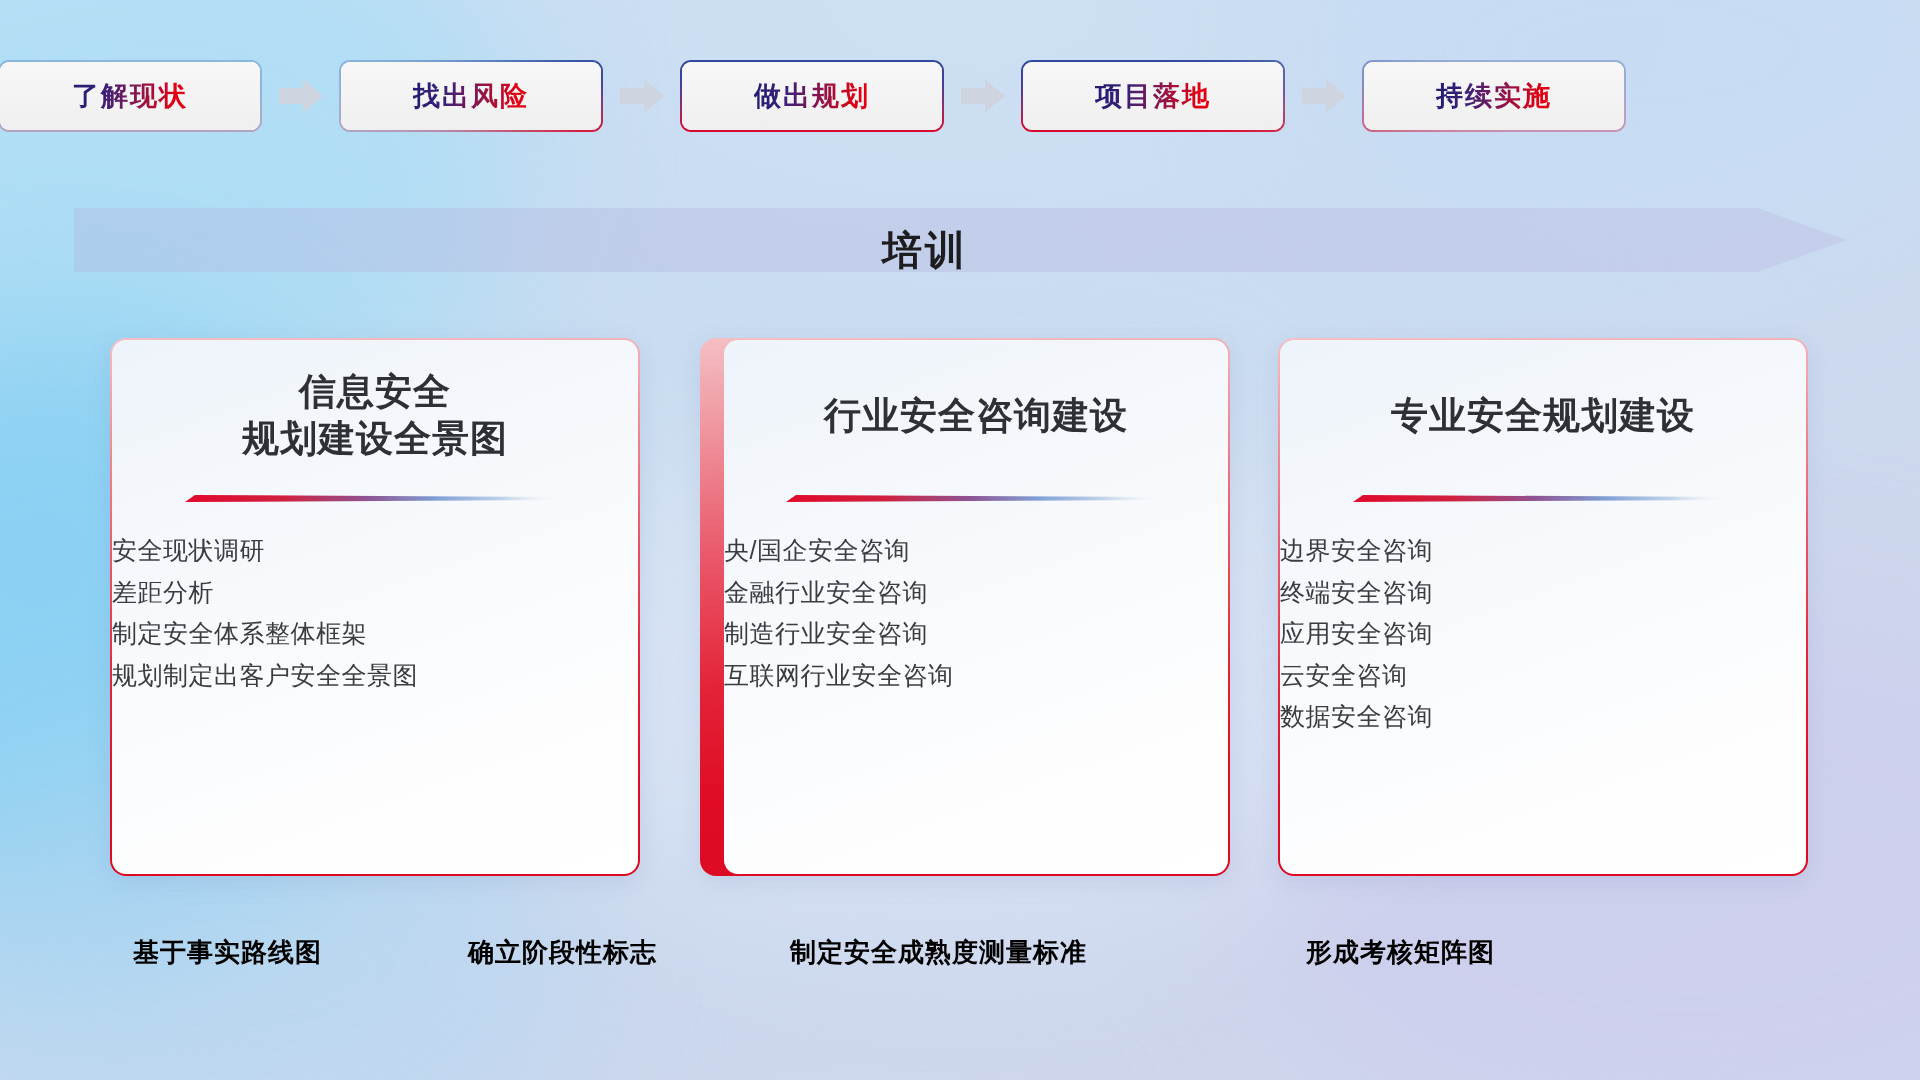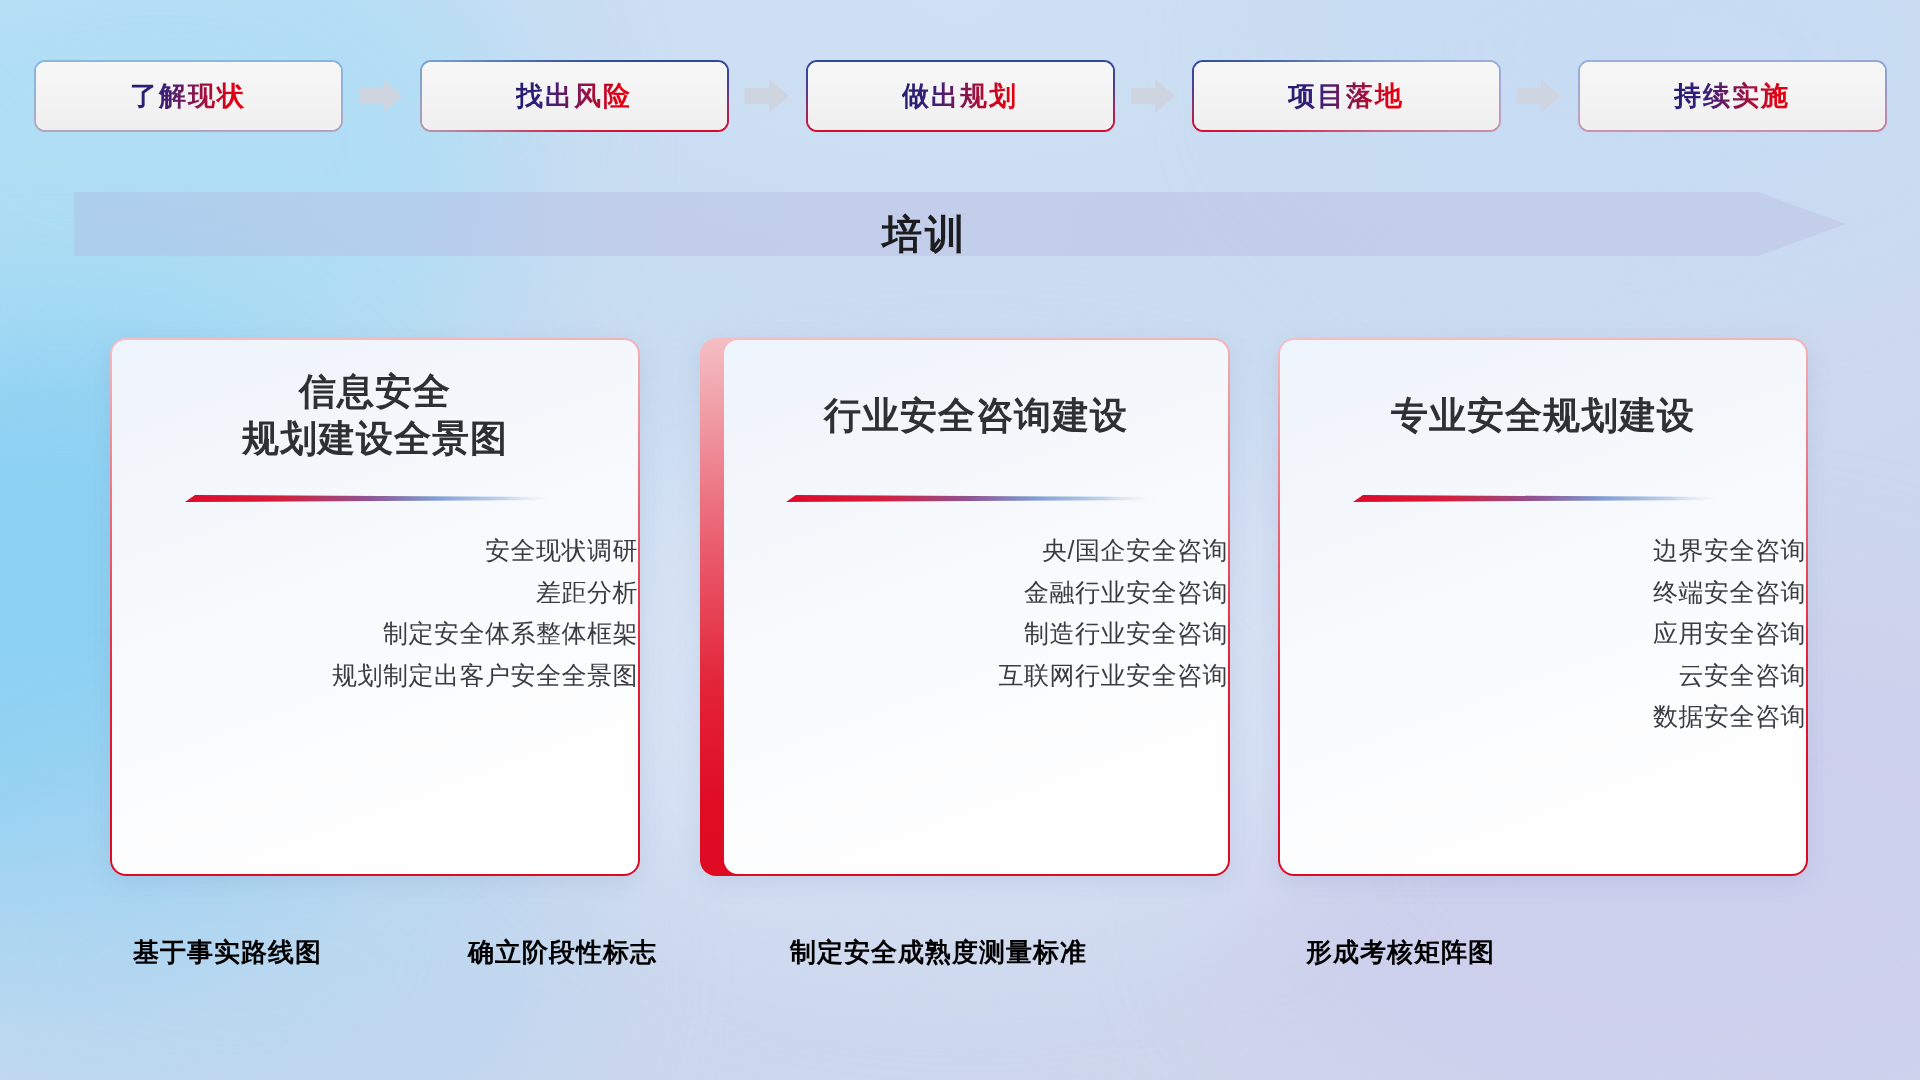--- a/index.html
+++ b/index.html
@@ -18,21 +18,21 @@
   .bg-blob { position:absolute; border-radius:50%; filter:blur(70px); pointer-events:none; }
   .blob-left-top   { left:-200px; top:-120px;  width:720px;  height:520px; background:rgba(170,221,246,0.75); }
   .blob-left-mid   { left:-260px; top:330px;   width:640px;  height:620px; background:rgba(136,207,243,0.80); }
   .blob-bot-left   { left:-120px; top:760px;   width:700px;  height:420px; background:rgba(178,214,240,0.55); }
   .blob-right-bot  { right:-220px; top:600px;  width:900px;  height:560px; background:rgba(205,205,236,0.65); }
   .blob-center     { left:520px;  top:420px;   width:900px;  height:520px; background:rgba(222,232,247,0.55); }
   .blob-top-right  { right:-80px; top:-160px;  width:700px;  height:420px; background:rgba(198,220,243,0.70); }
 
   
   .steps {
-    position:absolute; left:0; top:62px; width:1920px;
+    position:absolute; left:0; top:62px; width:1624px;
     display:flex; align-items:center; justify-content:center; gap:12px;
   }
   .step-box {
     position:relative;
     width:305px; height:68px;
     display:flex; align-items:center; justify-content:center;
     border-radius:9px;
     background:linear-gradient(180deg,#f7f7f8 0%,#f3f3f4 55%,#f0f0f1 100%);
     box-shadow:0 1px 2px rgba(60,80,120,0.08);
   }
@@ -53,21 +53,21 @@
     white-space:nowrap;
   }
   .step-arrow {
     width:57px; height:68px; flex:0 0 57px;
     display:flex; align-items:center; justify-content:center;
   }
   .step-arrow svg { display:block; }
 
   
   .banner {
-    position:absolute; left:74px; top:192px; width:1772px; height:64px;
+    position:absolute; left:74px; top:208px; width:1772px; height:64px;
   }
   .banner-shape {
     position:absolute; inset:0;
     background:linear-gradient(100deg, rgba(176,186,226,0.42) 0%, rgba(183,189,226,0.46) 30%, rgba(188,190,226,0.50) 60%, rgba(190,192,228,0.46) 100%);
     clip-path:polygon(0 0, calc(100% - 88px) 0, 100% 50%, calc(100% - 88px) 100%, 0 100%);
   }
   .banner-title {
     position:absolute; left:0; right:70px; top:0; height:84px;
     display:flex; align-items:center; justify-content:center;
     font-size:40px; font-weight:700; color:#1d1d1f; letter-spacing:3px;
@@ -102,21 +102,21 @@
   }
   .card-1 .card-title { margin-top:28px; }
   .card-2 .card-title, .card-3 .card-title { margin-top:52px; }
 
   .divider-wrap { position:absolute; left:0; width:100%; height:14px; top:152px; display:flex; justify-content:center; }
   .card-2 .divider-wrap, .card-3 .divider-wrap { top:152px; }
   .divider-wrap svg { display:block; }
 
   .card-list {
     position:absolute; left:0; top:190px; width:100%;
-    display:flex; flex-direction:column; align-items:flex-end; gap:0;
+    display:flex; flex-direction:column; align-items:flex-start; gap:0;
   }
   .card-list-item {
     font-size:25px; color:#3a3c40; line-height:41.5px; letter-spacing:0.5px;
     white-space:nowrap;
   }
 
   
   .foot-labels { position:absolute; left:0; top:935px; width:1920px; height:50px; }
   .foot-label {
     position:absolute; top:0;

